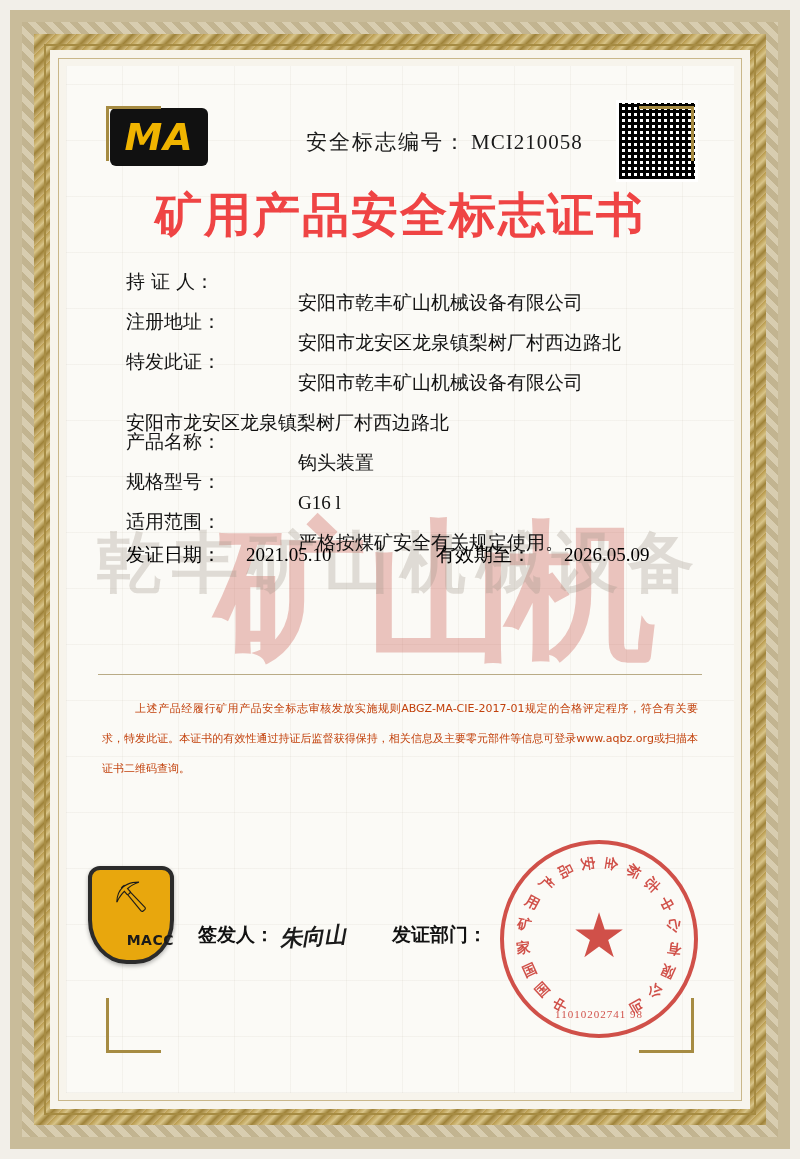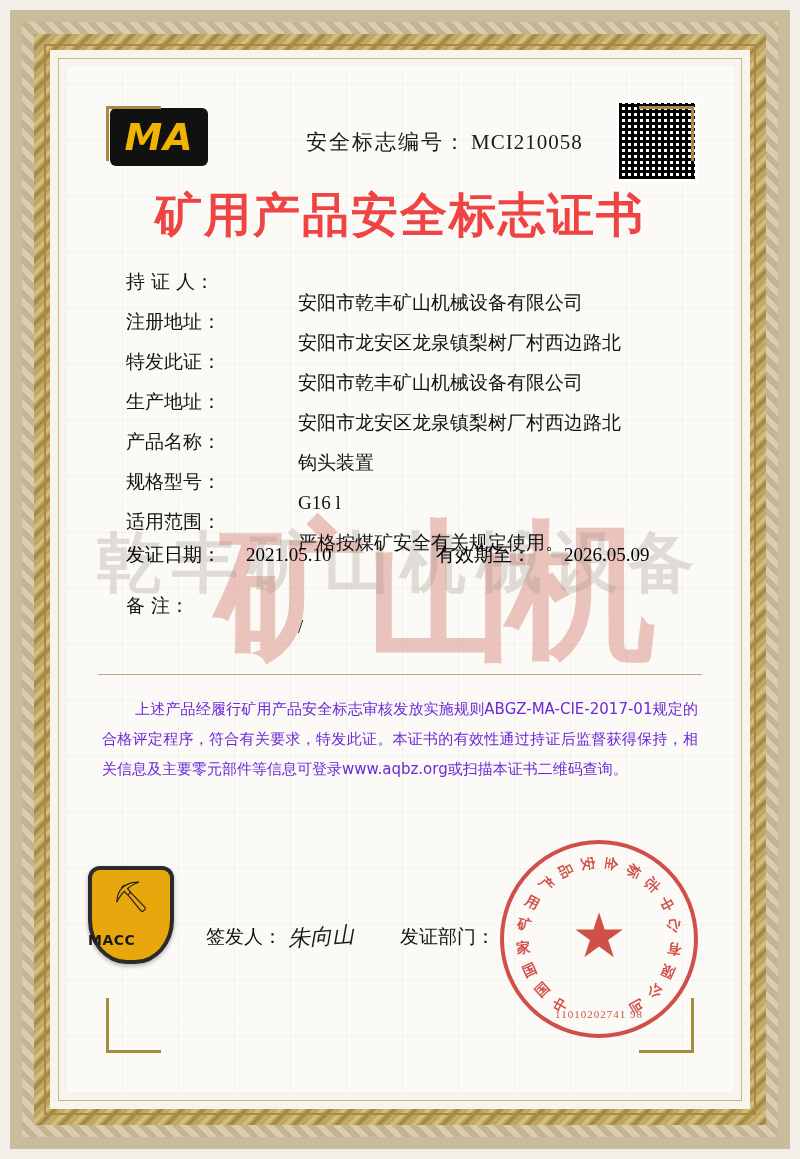--- a/index.html
+++ b/index.html
@@ -223,23 +223,23 @@
     left: 32px;
     right: 32px;
     top: 608px;
     border-top: 1px solid #b9ab86;
   }
   .note {
     position: absolute;
     left: 36px;
     right: 36px;
     top: 628px;
-    font-size: 15px;
+    font-size: 11px;
     line-height: 30px;
-    color: #6d28d9;
+    color: #c2410c;
     text-align: justify;
     font-family: "DejaVu Sans", sans-serif;
     text-indent: 33px;
   }
   .shield {
     position: absolute;
     left: 22px;
     top: 800px;
     width: 86px;
     height: 98px;
@@ -249,45 +249,46 @@
     inset: 0;
     background: #e8a70d;
     border: 4px solid #2b2b2b;
     border-radius: 12px 12px 45% 45%;
     box-shadow: 0 2px 4px rgba(0,0,0,.3);
   }
   .shield .macc {
     position: absolute;
     left: 0; right: 0;
     bottom: 16px;
-    text-align: left;
+    text-align: right;
     font-size: 14px;
     font-weight: bold;
     color: #1a1a1a;
     font-family: "DejaVu Sans", sans-serif;
     letter-spacing: .5px;
   }
   .shield .pick {
     position: absolute;
     left: 0; right: 0;
     top: 16px;
     text-align: center;
     font-size: 30px;
     color: #1a1a1a;
     line-height: 1;
   }
   .sign-row {
     position: absolute;
-    left: 140px;
+    left: 132px;
     top: 856px;
     display: flex;
-    align-items: center;
+    align-items: flex-start;
     font-size: 19px;
     font-family: "DejaVu Sans", sans-serif;
     color: #111;
+    font-weight: bold;
   }
   .sign-row .signature {
     font-family: "DejaVu Serif", serif;
     font-size: 22px;
     font-style: italic;
     color: #1a1a1a;
     margin: 0 46px 0 6px;
     transform: rotate(-4deg);
   }
   .seal {
@@ -388,21 +389,20 @@
           <span class="lbl">注册地址：</span>
           <span class="val">安阳市龙安区龙泉镇梨树厂村西边路北</span>
         </div>
 
         <div class="row">
           <span class="lbl">特发此证：</span>
           <span class="val">安阳市乾丰矿山机械设备有限公司</span>
         </div>
 
         <div class="row">
-          <span class="lbl">生产地址：</span>
           <span class="val">安阳市龙安区龙泉镇梨树厂村西边路北</span>
         </div>
 
         <div class="row">
           <span class="lbl">产品名称：</span>
           <span class="val">钩头装置</span>
         </div>
 
         <div class="row">
           <span class="lbl">规格型号：</span>
@@ -415,24 +415,20 @@
           <span class="val">严格按煤矿安全有关规定使用。</span>
         </div>
 
         <div class="row-dates">
           <span class="lbl">发证日期：</span>
           <span class="val">2021.05.10</span>
           <span class="lbl2">有效期至：</span>
           <span class="val2">2026.05.09</span>
         </div>
 
-        <div class="row">
-          <span class="lbl">备    注：</span>
-          <span class="val latin">/</span>
-        </div>
 
       </div>
 
       <div class="divider"></div>
 
       <div class="note">上述产品经履行矿用产品安全标志审核发放实施规则ABGZ-MA-CIE-2017-01规定的合格评定程序，符合有关要求，特发此证。本证书的有效性通过持证后监督获得保持，相关信息及主要零元部件等信息可登录www.aqbz.org或扫描本证书二维码查询。</div>
 
       <div class="shield">
         <div class="body"></div>
         <div class="pick">⛏</div>

